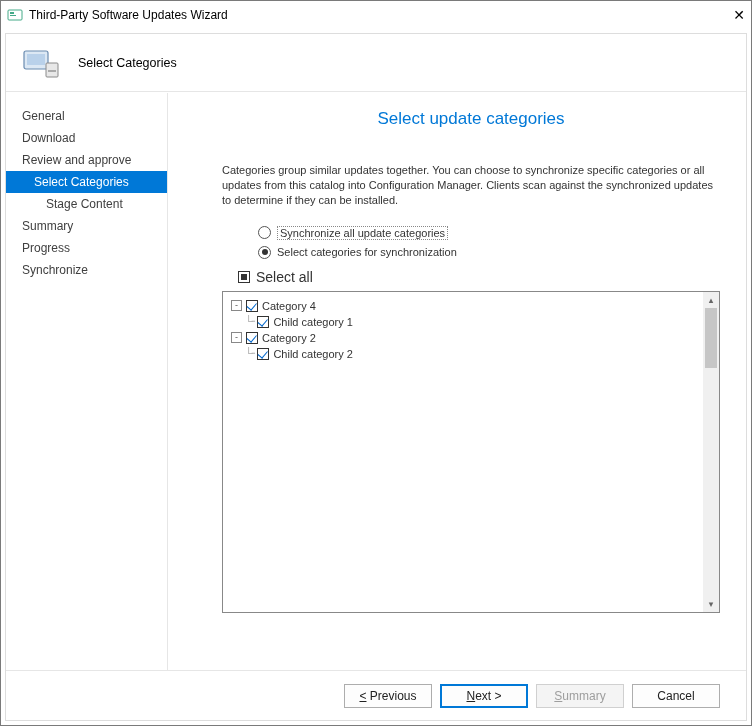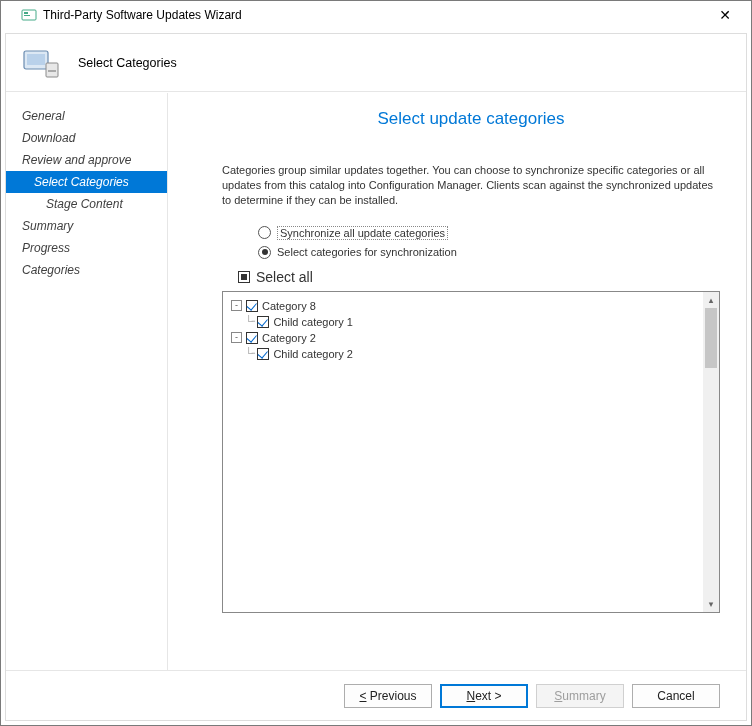--- a/index.html
+++ b/index.html
@@ -27,21 +27,21 @@
     flex: 1;
     display: flex;
     flex-direction: column;
   }
 
   
   .titlebar {
     height: 28px;
     display: flex;
     align-items: center;
-    padding: 0 20px;
+    padding: 0 6px;
     background: #fff;
   }
   .titlebar .app-icon {
     width: 16px; height: 16px;
     margin-right: 6px;
     display: flex; align-items: center; justify-content: center;
   }
   .titlebar .title { flex:1; font-size: 12px; color:#000; }
   .titlebar .close { width: 40px; text-align: right; font-size: 14px; color:#000; cursor:pointer; font-family: Arial, sans-serif; }
 
@@ -73,21 +73,20 @@
     background: #fff;
     border-right: 1px solid #e6e6e6;
     padding-top: 12px;
   }
   .side-item {
     padding: 2px 0 2px 16px;
     font-size: 12px;
     color: #404040;
     cursor: pointer;
     line-height: 18px;
-    font-style: italic;
   }
   .side-item.sub { padding-left: 28px; }
   .side-item.subsub { padding-left: 40px; }
   .side-item.selected {
     background: #0078d7;
     color: #fff;
   }
 
   
   .content {
@@ -233,21 +232,21 @@
     <div class="body">
 
       <div class="sidebar">
         <div class="side-item">General</div>
         <div class="side-item">Download</div>
         <div class="side-item">Review and approve</div>
         <div class="side-item sub selected">Select Categories</div>
         <div class="side-item subsub">Stage Content</div>
         <div class="side-item">Summary</div>
         <div class="side-item">Progress</div>
-        <div class="side-item">Categories</div>
+        <div class="side-item">Synchronize</div>
       </div>
 
       <div class="content">
         <div class="page-heading">Select update categories</div>
         <div class="desc">Categories group similar updates together. You can choose to synchronize specific categories or all updates from this catalog into Configuration Manager. Clients scan against the synchronized updates to determine if they can be installed.</div>
 
         <div class="radio-row">
           <span class="radio"></span>
           <span class="radio-label dotted">Synchronize all update categories</span>
         </div>
@@ -259,21 +258,21 @@
         <div class="selectall-row">
           <span class="tri-box"></span>
           <span>Select all</span>
         </div>
 
         <div class="tree-box">
           <div class="tree-scroll">
             <div class="tree-row">
               <span class="expander">-</span>
               <span class="chk checked"></span>
-              <span>Category 8</span>
+              <span>Category 4</span>
             </div>
             <div class="tree-row">
               <span class="spacer" style="width:14px"></span>
               <span class="tree-lines">└╴</span>
               <span class="chk checked"></span>
               <span>Child category 1</span>
             </div>
             <div class="tree-row">
               <span class="expander">-</span>
               <span class="chk checked"></span>

